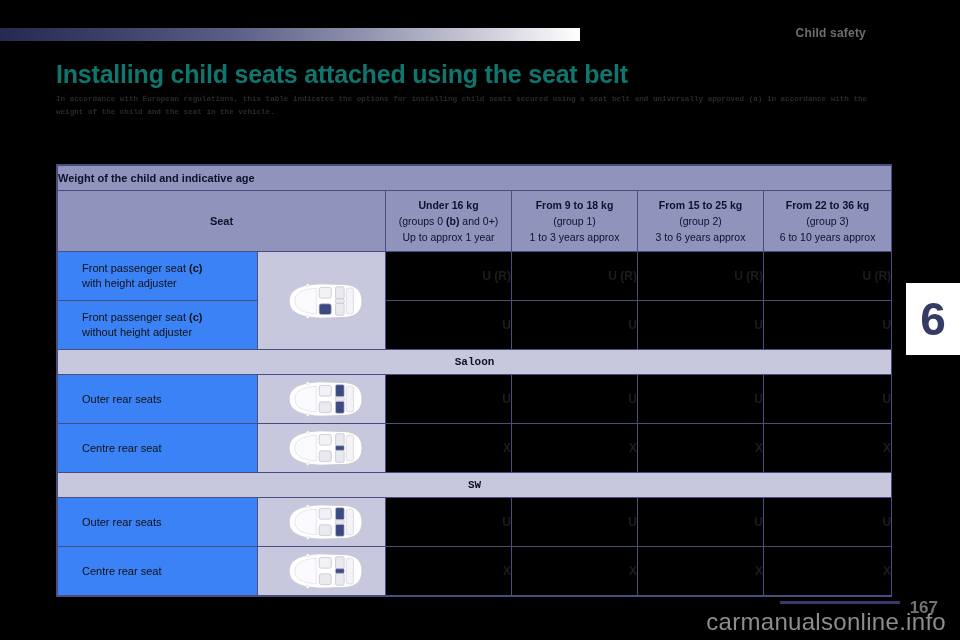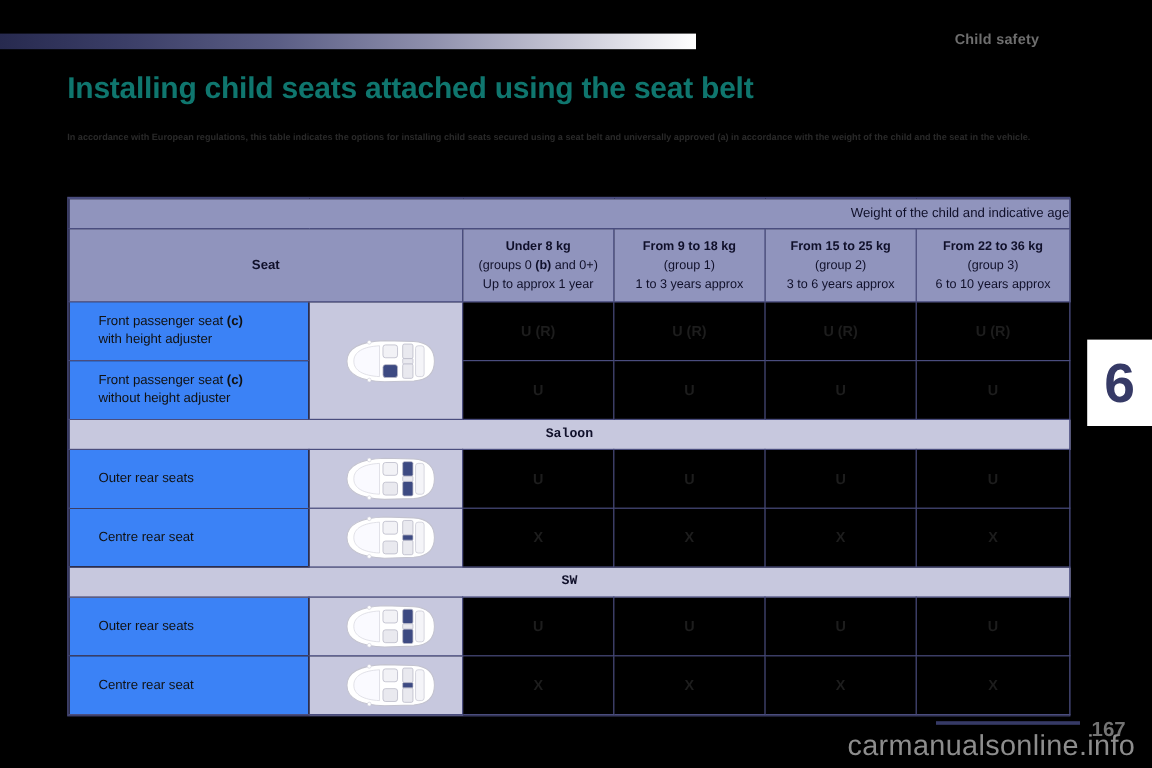--- a/index.html
+++ b/index.html
@@ -24,22 +24,22 @@
     color:#6e6e6e;font-size:12px;font-weight:bold;letter-spacing:.2px;
   }
 
   
   #title{
     position:absolute;left:56px;top:60px;
     color:#0f766e;font-size:25px;font-weight:bold;letter-spacing:-.2px;
     white-space:nowrap;
   }
   #subtitle{
-    position:absolute;left:56px;top:108px;width:840px;
-    color:#2a2a2a;font-size:7.6px;font-weight:bold;line-height:13px;
+    position:absolute;left:56px;top:93px;width:840px;
+    color:#2a2a2a;font-size:7.6px;font-weight:bold;line-height:13px;font-family:Liberation Mono, monospace;
   }
 
   
   #side-tab{
     position:absolute;left:906px;top:283px;width:54px;height:72px;
     background:#fff;display:flex;align-items:center;justify-content:center;
   }
   #side-tab-num{
     color:#363a66;font-size:46px;font-weight:bold;line-height:1;
   }
@@ -52,21 +52,21 @@
   }
   table{border-collapse:collapse;width:100%;table-layout:fixed;}
   td,th{
     border:1px solid #4a4d7e;
     padding:0;margin:0;
     font-weight:normal;
     vertical-align:middle;
   }
   .hdr-top{
     background:#9094bd;color:#10102a;
-    text-align:right;font-size:11px;font-weight:normal;height:24px;
+    text-align:left;font-size:11px;font-weight:bold;height:24px;
   }
   .hdr-seat{
     background:#9094bd;color:#10102a;
     text-align:center;font-size:11px;font-weight:bold;
   }
   .hdr-grp{
     background:#9094bd;color:#10102a;
     text-align:center;font-size:10.5px;line-height:16px;padding:6px 2px;
   }
   .hdr-grp .l1{font-weight:bold;}
@@ -76,21 +76,21 @@
     position:relative;
   }
   .seat-cell .lbl{display:block;line-height:15px;}
   .seat-cell b{font-weight:bold;}
   .sec-row td{
     background:#c7c8de;color:#10102a;
     text-align:center;font-size:11px;font-weight:bold;height:24px;font-family:Liberation Mono, monospace;
   }
   .sym{
     background:#000;color:#1d1d1d;
-    text-align:center;font-size:12px;font-weight:bold;height:48px;
+    text-align:right;font-size:12px;font-weight:bold;height:48px;
   }
   .carcell{
     background:#c7c8de;padding:0;text-align:center;vertical-align:middle;
   }
 
   
   .car{
     width:86px;height:40px;display:inline-block;vertical-align:middle;
   }
 
@@ -132,21 +132,21 @@
       <col style="width:126px">
       <col style="width:128px">
     </colgroup>
     <tbody id="tbody">
         <tr>
           <td class="hdr-top" colspan="6">Weight of the child and indicative age</td>
         </tr>
         <tr>
           <td class="hdr-seat" colspan="2">Seat</td>
           <td class="hdr-grp">
-          <div class="l1">Under 8 kg</div>
+          <div class="l1">Under 16 kg</div>
           <div>(groups 0 <b>(b)</b> and 0+)</div>
           <div>Up to approx 1 year</div>
         </td>
           <td class="hdr-grp">
           <div class="l1">From 9 to 18 kg</div>
           <div>(group 1)</div>
           <div>1 to 3 years approx</div>
         </td>
           <td class="hdr-grp">
           <div class="l1">From 15 to 25 kg</div>

